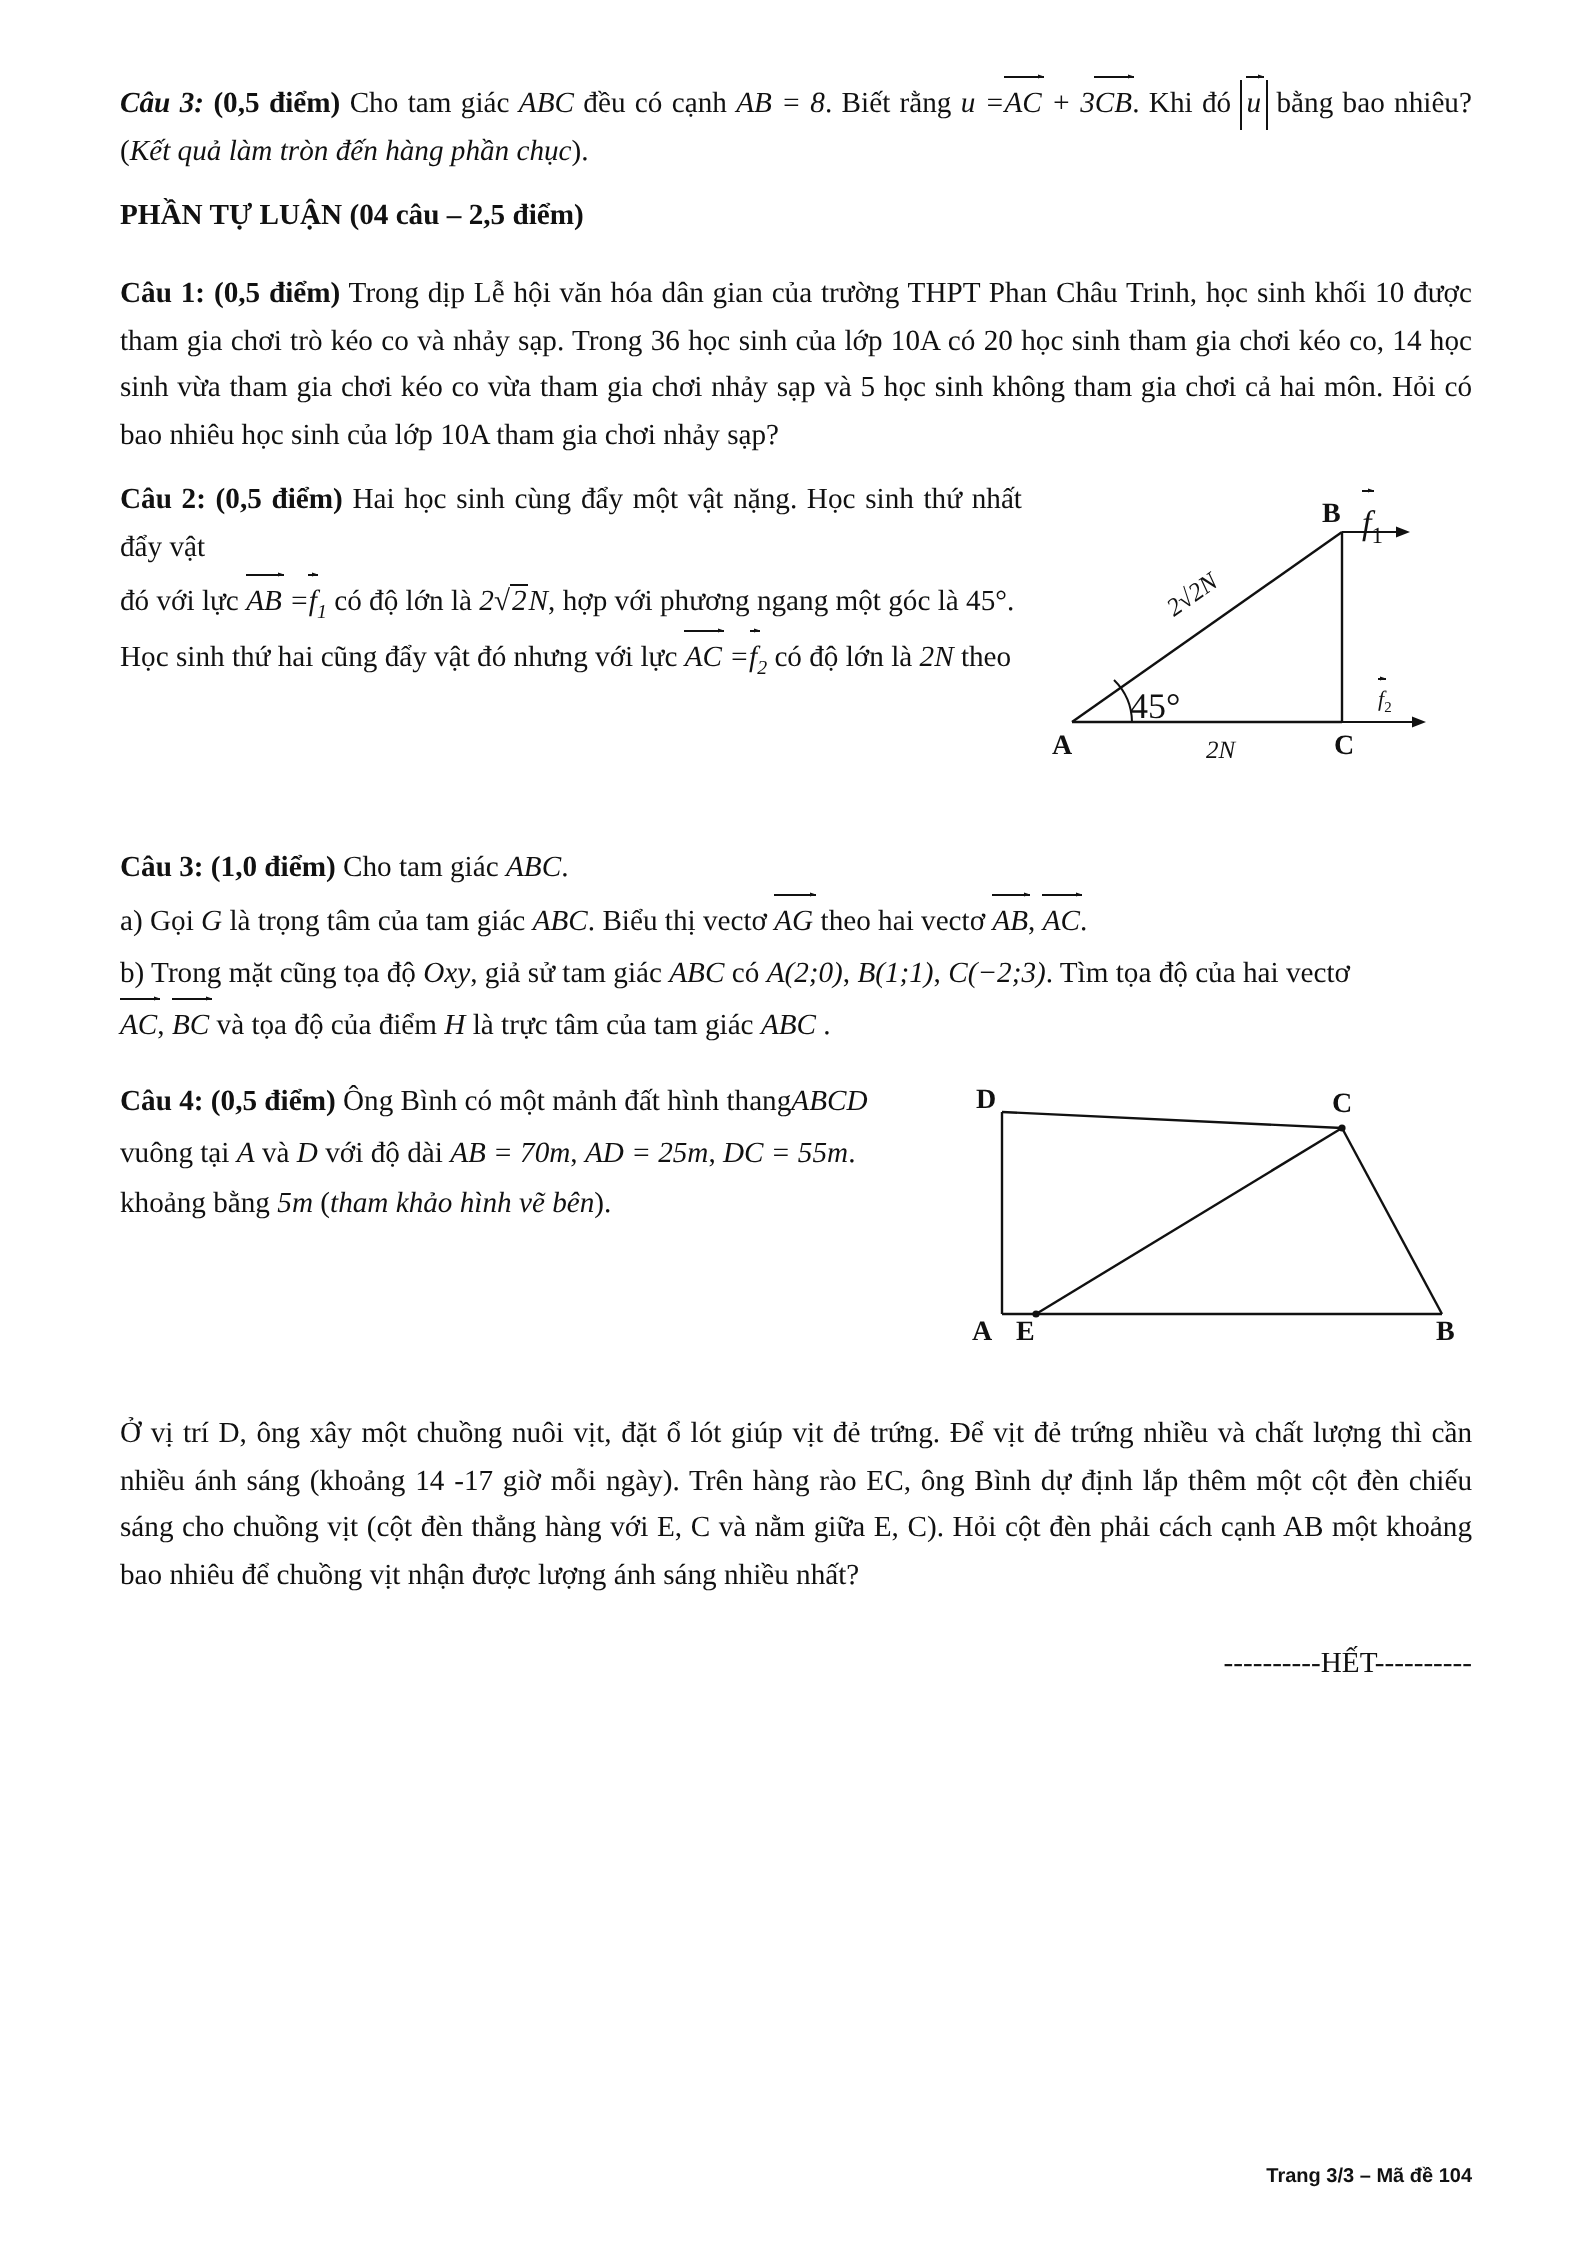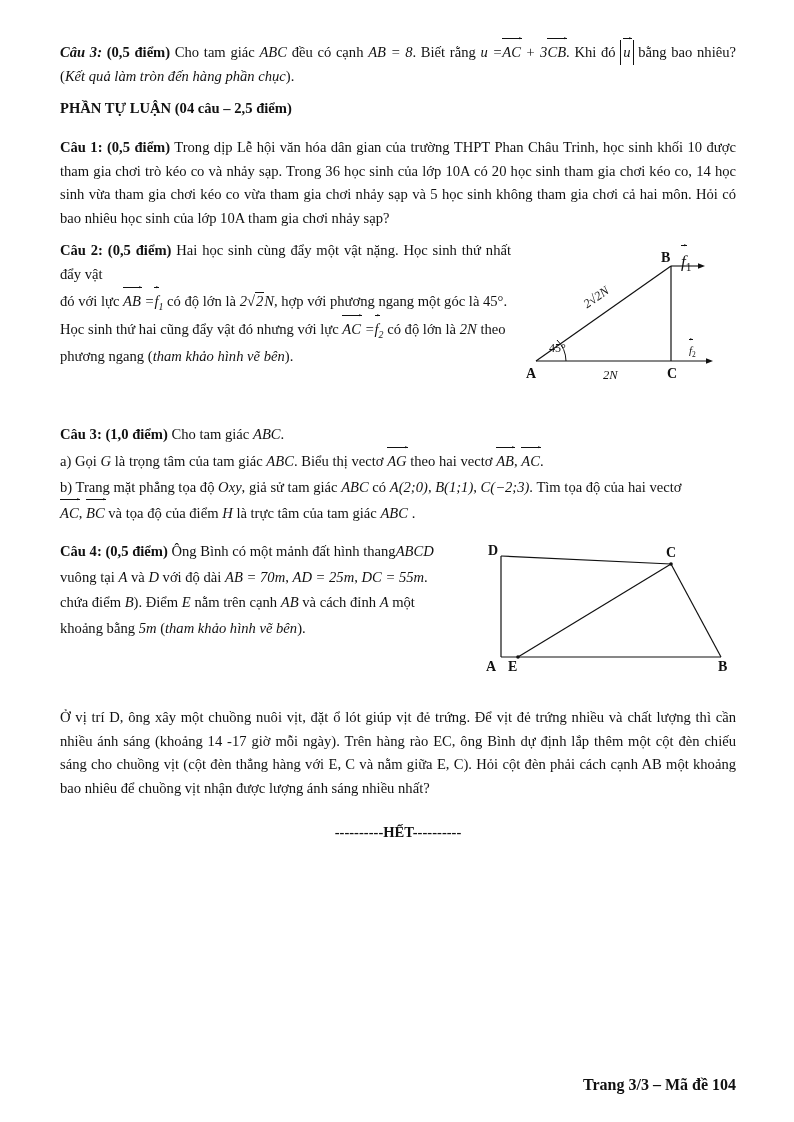--- a/index.html
+++ b/index.html
@@ -73,28 +73,28 @@
     height:150px;
     position:relative;
     margin:4px 0 4px 12px;
   }
   .fig-label {
     position:absolute;
     font-family:"Liberation Serif", serif;
     font-size:14px;
   }
   .para-after { clear:both; }
-  .hr-end { text-align:center; margin-top:20px; font-weight:bold; letter-spacing:0px;}
+  .hr-end { text-align:right; margin-top:20px; font-weight:normal; letter-spacing:0px;}
   .footer {
     position:absolute;
     right:58px;
     bottom:28px;
     font-weight:bold;
-    font-size:16px;
-    font-family:Liberation Serif, serif;
+    font-size:10px;
+    font-family:Liberation Sans, sans-serif;
   }
 </style>
 </head>
 <body>
 
 <div class="page">
 
   <div class="blk">
     <span class="bi">Câu 3:</span>
     <span class="b">(0,5 điểm)</span>
@@ -128,21 +128,21 @@
         <polygon points="184,25 177,22.2 177,27.8" fill="#111"></polygon>
 
         <line x1="150" y1="120" x2="188" y2="120" stroke="#111" stroke-width="1.1"></line>
         <polygon points="192,120 185,117.2 185,122.8" fill="#111"></polygon>
 
         <path d="M 45 120 A 30 30 0 0 0 36 99" fill="none" stroke="#111" stroke-width="1"></path>
       </svg>
       <span class="fig-label b" style="left:140px; top:6px;">B</span>
       <span class="fig-label b" style="left:5px; top:122px;">A</span>
       <span class="fig-label b" style="left:146px; top:122px;">C</span>
-      <span class="fig-label" style="left:28px; top:98px; font-size:12px;">45°</span>
+      <span class="fig-label" style="left:44px; top:98px; font-size:18px;">45°</span>
       <span class="fig-label i" style="left:58px; top:56px; font-size:12.5px; transform:rotate(-35deg); transform-origin:left top;">2√2N</span>
       <span class="fig-label i" style="left:82px; top:124px; font-size:12.5px;">2N</span>
       <span class="fig-label" style="left:160px; top:6px; font-size:17px;"><span class="vec">f</span><sub>1</sub></span>
       <span class="fig-label" style="left:168px; top:100px; font-size:11px;"><span class="vec">f</span><sub>2</sub></span>
     </div>
 
     <div class="blk-tight">
       <span class="b">Câu 2:</span>
       <span class="b">(0,5 điểm)</span>
       <span>Hai học sinh cùng đẩy một vật nặng. Học sinh thứ nhất đẩy vật</span>
@@ -154,23 +154,20 @@
       <span>có độ lớn là</span>
       <span class="mi frac-sqrt"><span>2</span>√<span class="sqrt-over">2</span><span>N</span></span><span>, hợp với phương ngang một góc là 45°.</span>
     </div>
     <div class="blk-tight">
       <span>Học sinh thứ hai cũng đẩy vật đó nhưng với lực</span>
       <span class="vec">AC</span>
       <span class="mi">=</span><span class="vec">f</span><sub class="mi">2</sub>
       <span>có độ lớn là</span>
       <span class="mi">2N</span>
       <span>theo</span>
-    </div>
-    <div class="blk-tight">
-      <span>phương ngang (</span><span class="i">tham khảo hình vẽ bên</span><span>).</span>
     </div>
     <div style="height:14px;"></div>
     <div class="para-after"></div>
   </div>
 
   <div class="blk" style="margin-top:32px;">
     <div class="blk-tight">
       <span class="b">Câu 3:</span>
       <span class="b">(1,0 điểm)</span>
       <span>Cho tam giác</span>
@@ -180,21 +177,21 @@
       <span>a) Gọi</span>
       <span class="mi">G</span>
       <span>là trọng tâm của tam giác</span>
       <span class="mi">ABC</span><span>. Biểu thị vectơ</span>
       <span class="vec">AG</span>
       <span>theo hai vectơ</span>
       <span class="vec">AB</span><span>,</span>
       <span class="vec">AC</span><span>.</span>
     </div>
     <div class="blk-tight">
-      <span>b) Trang mặt phẳng tọa độ</span>
+      <span>b) Trong mặt cũng tọa độ</span>
       <span class="mi">Oxy</span><span>, giả sử tam giác</span>
       <span class="mi">ABC</span>
       <span>có</span>
       <span class="mi">A(2;0)</span>,
       <span class="mi">B(1;1)</span>,
       <span class="mi">C(−2;3)</span><span>. Tìm tọa độ của hai vectơ</span>
     </div>
     <div class="blk-tight">
       <span class="vec">AC</span><span>,</span>
       <span class="vec">BC</span>
@@ -234,30 +231,20 @@
       <span>vuông tại</span>
       <span class="mi">A</span>
       <span>và</span>
       <span class="mi">D</span>
       <span>với độ dài</span>
       <span class="mi">AB = 70m</span>,
       <span class="mi">AD = 25m</span>,
       <span class="mi">DC = 55m</span><span>.</span>
     </div>
     <div class="blk-tight">
-      <span>chứa điểm</span>
-      <span class="mi">B</span><span>). Điểm</span>
-      <span class="mi">E</span>
-      <span>nằm trên cạnh</span>
-      <span class="mi">AB</span>
-      <span>và cách đỉnh</span>
-      <span class="mi">A</span>
-      <span>một</span>
-    </div>
-    <div class="blk-tight">
       <span>khoảng bằng</span>
       <span class="mi">5m</span>
       <span>(</span><span class="i">tham khảo hình vẽ bên</span><span>).</span>
     </div>
     <div class="para-after"></div>
     <div style="margin-top:8px;">Ở vị trí D, ông xây một chuồng nuôi vịt, đặt ổ lót giúp vịt đẻ trứng. Để vịt đẻ trứng nhiều và chất lượng thì cần nhiều ánh sáng (khoảng 14 -17 giờ mỗi ngày). Trên hàng rào EC, ông Bình dự định lắp thêm một cột đèn chiếu sáng cho chuồng vịt (cột đèn thẳng hàng với E, C và nằm giữa E, C). Hỏi cột đèn phải cách cạnh AB một khoảng bao nhiêu để chuồng vịt nhận được lượng ánh sáng nhiều nhất?</div>
   </div>
 
   <div class="hr-end">----------HẾT----------</div>
 </div>

